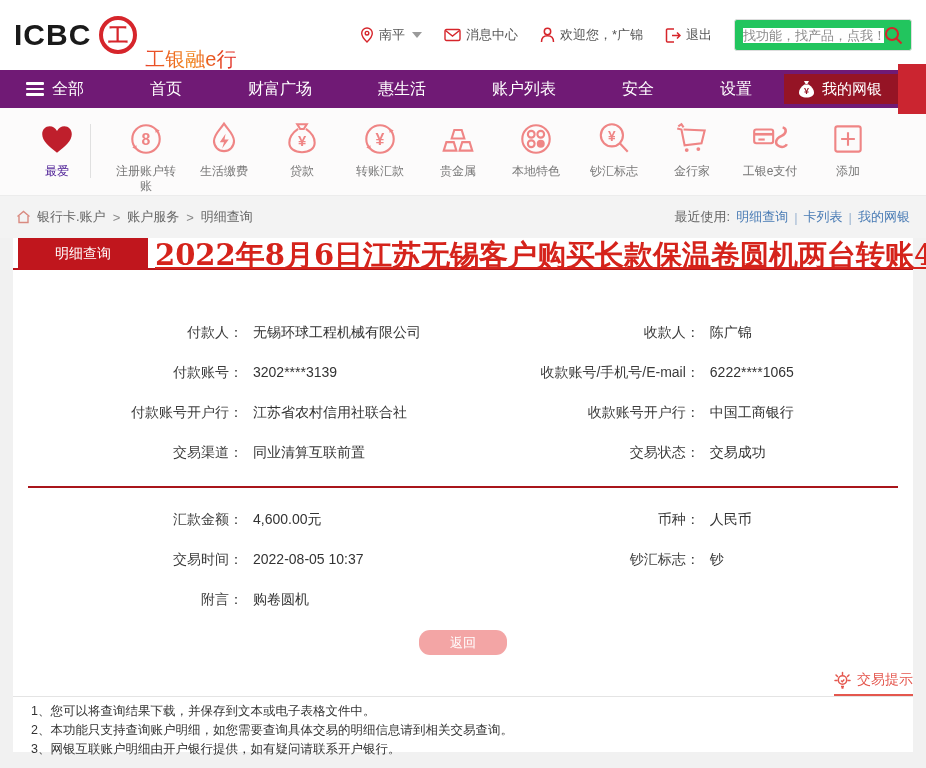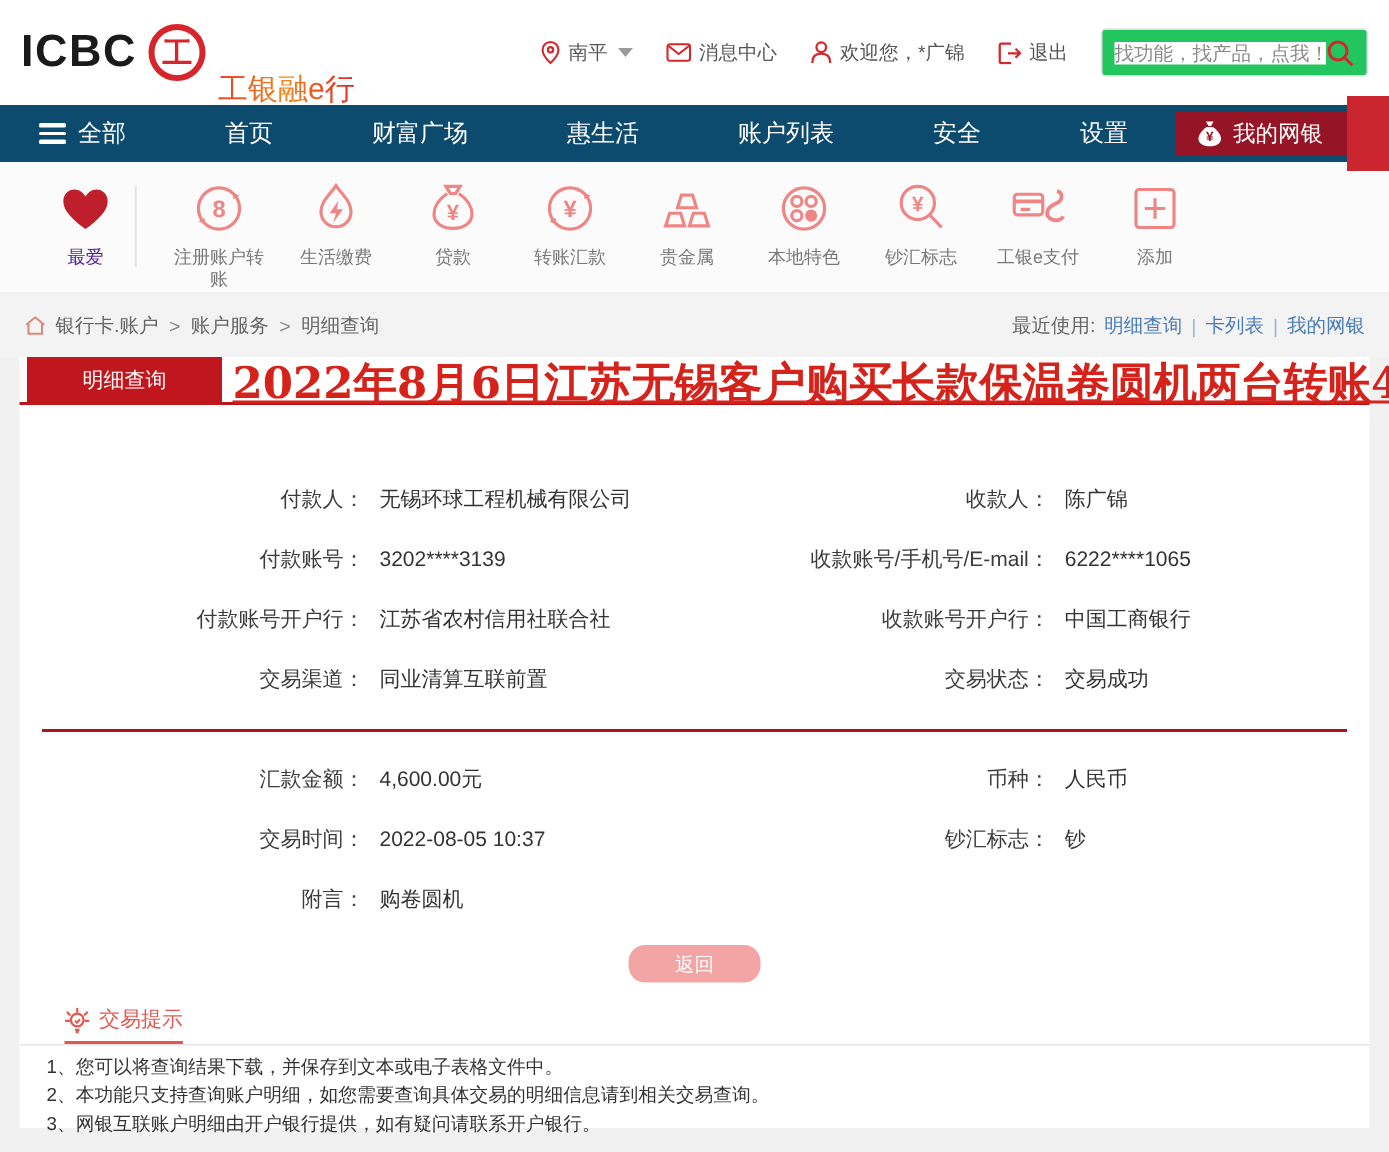--- a/index.html
+++ b/index.html
@@ -18,21 +18,21 @@
   .logo-brand { font-size:20px; font-weight:normal;
     background:linear-gradient(90deg,#e8442a,#f08519,#e02525);
     -webkit-background-clip:text; background-clip:text; color:transparent;margin-top:48px; }
   .header-right { margin-left:auto; display:flex; align-items:center; gap:22px; }
   .hitem { display:flex; align-items:center; gap:5px; color:#555; font-size:13px; cursor:pointer; }
   .caret-down { width:0; height:0; border-left:5px solid transparent; border-right:5px solid transparent; border-top:6px solid #9a9a9a; margin-left:2px; }
   .search-box { display:flex; align-items:center; border:1px solid #ddd; border-radius:3px; height:32px; width:178px; padding:0 8px; background:#22c55e; }
   .search-box input { border:none; outline:none; flex:1; font-size:13px; color:#333; width:120px; font-family:inherit; }
   .search-box input::placeholder { color:#8a8a8a; }
   
-  .main-nav { height:38px; background:#0c4a6e; display:flex; align-items:center; padding-left:26px; position:relative; }
+  .main-nav { height:38px; background:#701a75; display:flex; align-items:center; padding-left:26px; position:relative; }
   .nav-item { color:#fff; font-size:16px; margin-right:66px; display:flex; align-items:center; gap:8px; cursor:pointer; white-space:nowrap; }
   .burger { display:inline-block; width:18px; }
   .burger span { display:block; height:2.5px; background:#fff; margin:3px 0; border-radius:1px; }
   .ribbon { position:absolute; right:28px; top:4px; height:30px; background:#951425; display:flex; align-items:center; gap:7px; padding:0 16px 0 14px; color:#fff; font-size:15px; cursor:pointer; }
   .ribbon-cap { position:absolute; right:0; top:-6px; height:50px; width:28px; background:#cb2530; }
   
   .quick-row { height:88px; background:#fcfbfb; border-bottom:1px solid #ececec; display:flex; align-items:flex-start; padding:12px 0 0 28px; }
   .ql-item { width:78px; display:flex; flex-direction:column; align-items:center; cursor:pointer; }
   .ql-item svg { width:38px; height:38px; }
   .ql-label { font-size:12px; color:#777; margin-top:6px; text-align:center; line-height:15px; width:62px; }
@@ -55,21 +55,21 @@
   .frow { display:flex; height:40px; align-items:center; font-size:14px; }
   .fl-label { width:230px; text-align:right; color:#3c3c3c; }
   .fl-value { margin-left:10px; color:#333; }
   .fhalf { display:flex; align-items:flex-start; width:470px; }
   .fhalf.right { width:440px; }
   .fhalf.right .fl-label { width:222px; }
   .red-divider { border:none; border-top:2px solid #a9151b; margin:13px 15px 12px 15px; }
   .btn-row { text-align:center; margin-top:10px; }
   .btn-back { display:inline-block; width:88px; height:25px; line-height:25px; background:#f3a5a5; color:#fff; font-size:13px; text-align:center; border:none; border-radius:11px; cursor:pointer; font-family:inherit; }
   
-  .tips { margin-top:16px; padding-left:30px; }
+  .tips { margin-top:16px; padding-left:30px;text-align:right; }
   .tips-title { display:inline-flex; align-items:center; gap:6px; color:#e4574e; font-size:14px; padding-bottom:5px; border-bottom:2px solid #e4574e; }
   .tips-hr { border:none; border-top:1px solid #e4e4e4; margin:0 0 5px 0; }
   .tips-list { list-style:none; font-size:12.5px; color:#333; line-height:19px; padding-left:18px; }
 </style>
 </head>
 <body>
 
 <div class="top-header">
   <div class="logo-wrap">
     <span class="logo-icbc">ICBC</span>
@@ -214,20 +214,29 @@
       </svg>
     <span class="ql-label">本地特色</span>
   </div>
   <div class="ql-item">
     <svg viewBox="0 0 36 36" fill="none" stroke="#ef8585" stroke-width="2">
         <circle cx="16" cy="14.5" r="10.5"></circle>
         <path d="M23.5 22 L31 30"></path>
         <text x="16" y="19.5" font-size="13" fill="#ef8585" stroke="none" text-anchor="middle" font-weight="bold">¥</text>
       </svg>
     <span class="ql-label">钞汇标志</span>
+  </div>
+  <div class="ql-item">
+    <svg viewBox="0 0 36 36" fill="none" stroke="#ef8585" stroke-width="2">
+        <path d="M4 8 l4 1 3 15 16 -2 3 -12 -20 -1"></path>
+        <path d="M5 6 l3 -2 2 3"></path>
+        <circle cx="13" cy="28.5" r="1.8" fill="#ef8585" stroke="none"></circle>
+        <circle cx="24" cy="27.5" r="1.8" fill="#ef8585" stroke="none"></circle>
+      </svg>
+    <span class="ql-label">金行家</span>
   </div>
   <div class="ql-item">
     <svg viewBox="0 0 36 36" fill="none" stroke="#ef8585" stroke-width="2">
         <rect x="3" y="9" width="18" height="13" rx="2"></rect>
         <path d="M3 13.5 h18" stroke-width="2.5"></path>
         <path d="M7 18.5 h6"></path>
         <path d="M30 7 c4 1 4 6 -1 8 c-6 2.5 -7 8 -2 10 c3 1.2 6 0 7 -2" stroke-width="2.4"></path>
       </svg>
     <span class="ql-label">工银e支付</span>
   </div>

